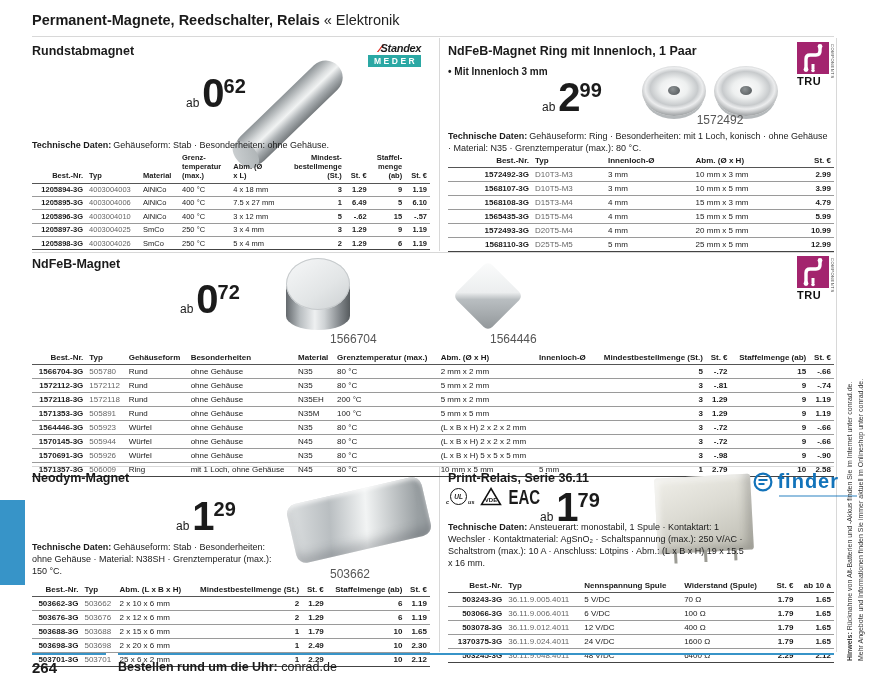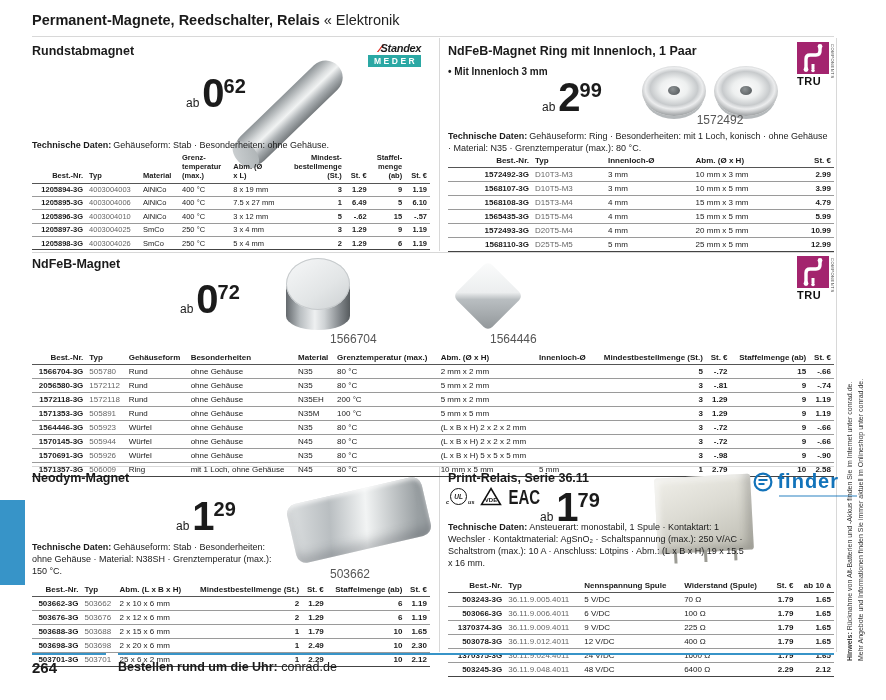--- a/index.html
+++ b/index.html
@@ -159,21 +159,21 @@
 (ab)</th>
           <th style="text-align: right;">St. €</th>
         </tr>
       </thead>
       <tbody>
         <tr>
           <td class="b" style="text-align: right;">1205894-3G</td>
           <td class="g" style="text-align: left;">4003004003</td>
           <td style="text-align: left;">AlNiCo</td>
           <td style="text-align: left;">400 °C</td>
-          <td style="text-align: left;">8 x 19 mm</td>
+          <td style="text-align: left;">4 x 18 mm</td>
           <td class="b" style="text-align: right;">3</td>
           <td class="b" style="text-align: right;">1.29</td>
           <td class="b" style="text-align: right;">9</td>
           <td class="b" style="text-align: right;">1.19</td>
         </tr>
         <tr>
           <td class="b" style="text-align: right;">1205895-3G</td>
           <td class="g" style="text-align: left;">4003004006</td>
           <td style="text-align: left;">AlNiCo</td>
           <td style="text-align: left;">400 °C</td>
@@ -355,21 +355,21 @@
           <td style="text-align: left;">N35</td>
           <td style="text-align: left;">80 °C</td>
           <td style="text-align: left;">2 mm x 2 mm</td>
           <td style="text-align: left;"></td>
           <td class="b" style="text-align: right;">5</td>
           <td class="b" style="text-align: right;">-.72</td>
           <td class="b" style="text-align: right;">15</td>
           <td class="b" style="text-align: right;">-.66</td>
         </tr>
         <tr>
-          <td class="b" style="text-align: right;">2056580-3G</td>
+          <td class="b" style="text-align: right;">1572112-3G</td>
           <td class="g" style="text-align: left;">1572112</td>
           <td style="text-align: left;">Rund</td>
           <td style="text-align: left;">ohne Gehäuse</td>
           <td style="text-align: left;">N35</td>
           <td style="text-align: left;">80 °C</td>
           <td style="text-align: left;">5 mm x 2 mm</td>
           <td style="text-align: left;"></td>
           <td class="b" style="text-align: right;">3</td>
           <td class="b" style="text-align: right;">-.81</td>
           <td class="b" style="text-align: right;">9</td>
@@ -590,28 +590,20 @@
         </tr>
         <tr>
           <td class="b" style="text-align: right;">503066-3G</td>
           <td class="g" style="text-align: left;">36.11.9.006.4011</td>
           <td style="text-align: left;">6 V/DC</td>
           <td style="text-align: left;">100 Ω</td>
           <td class="b" style="text-align: right;">1.79</td>
           <td class="b" style="text-align: right;">1.65</td>
         </tr>
         <tr>
-          <td class="b" style="text-align: right;">1370374-3G</td>
-          <td class="g" style="text-align: left;">36.11.9.009.4011</td>
-          <td style="text-align: left;">9 V/DC</td>
-          <td style="text-align: left;">225 Ω</td>
-          <td class="b" style="text-align: right;">1.79</td>
-          <td class="b" style="text-align: right;">1.65</td>
-        </tr>
-        <tr>
           <td class="b" style="text-align: right;">503078-3G</td>
           <td class="g" style="text-align: left;">36.11.9.012.4011</td>
           <td style="text-align: left;">12 V/DC</td>
           <td style="text-align: left;">400 Ω</td>
           <td class="b" style="text-align: right;">1.79</td>
           <td class="b" style="text-align: right;">1.65</td>
         </tr>
         <tr>
           <td class="b" style="text-align: right;">1370375-3G</td>
           <td class="g" style="text-align: left;">36.11.9.024.4011</td>

